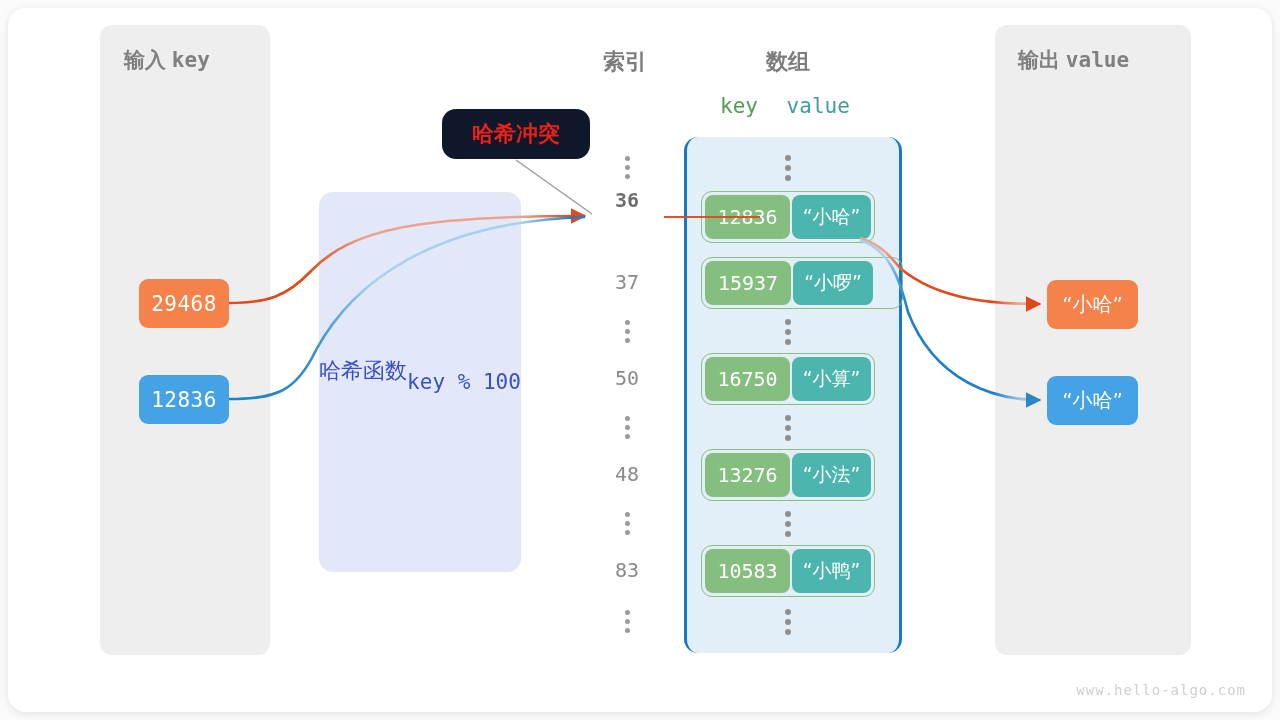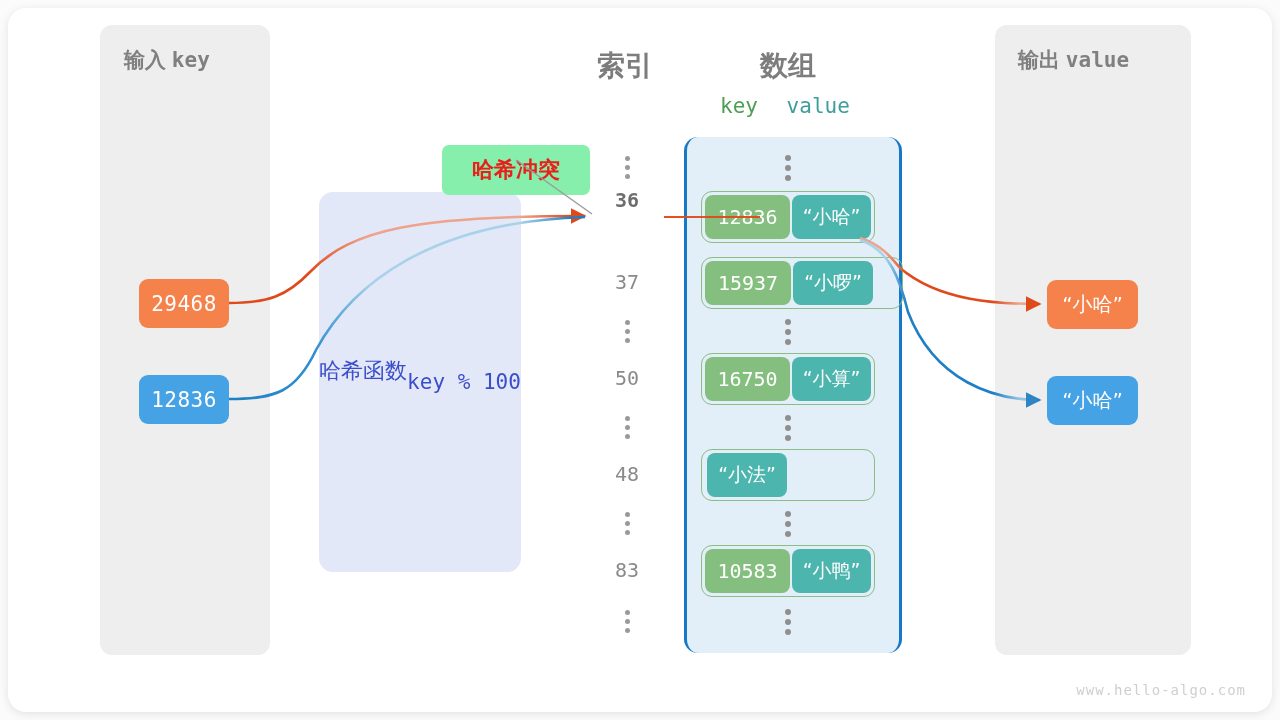--- a/index.html
+++ b/index.html
@@ -40,28 +40,28 @@
   .hashbox{
     position:absolute;background:#e3e8f8;border-radius:14px;
     display:flex;align-items:center;justify-content:center;
   }
   .hashbox .t1{font-size:22px;color:#3b4ec9;font-weight:normal;margin-bottom:22px;}
   .hashbox .t2{font-size:21px;color:#3b4ec9;
     font-family:"DejaVu Sans Mono","Liberation Mono",monospace;}
 
   
   .collision{
-    position:absolute;background:#86efac;border-radius:7px;
+    position:absolute;background:#0f172a;border-radius:14px;
     display:flex;align-items:center;justify-content:center;
-    color:#e8201a;font-weight:bold;font-size:22px;margin-top:36px;
+    color:#e8201a;font-weight:bold;font-size:22px;
   }
 
   
   .colhead{
-    position:absolute;font-size:28px;font-weight:bold;color:#7d7d7d;
+    position:absolute;font-size:22px;font-weight:bold;color:#7d7d7d;
     white-space:nowrap;text-align:center;
   }
   .kvhead{
     position:absolute;font-size:21px;
     font-family:"DejaVu Sans Mono","Liberation Mono",monospace;white-space:nowrap;
   }
   .kvhead .k{color:#4f9e53;}
   .kvhead .v{color:#3f9e9b;}
 
   
@@ -193,20 +193,21 @@
       <div class="row" style="left: 701px; top: 353px; width: 174px; height: 52px;">
         <div class="cell key">16750</div>
         <div class="cell val">“小算”</div>
       </div>
       <div class="adots" style="left: 758px; top: 415px;">
         <i></i>
         <i></i>
         <i></i>
       </div>
       <div class="row" style="left: 701px; top: 449px; width: 174px; height: 52px;">
+        <div class="cell key">13276</div>
         <div class="cell val">“小法”</div>
       </div>
       <div class="adots" style="left: 758px; top: 511px;">
         <i></i>
         <i></i>
         <i></i>
       </div>
       <div class="row" style="left: 701px; top: 545px; width: 174px; height: 52px;">
         <div class="cell key">10583</div>
         <div class="cell val">“小鸭”</div>

